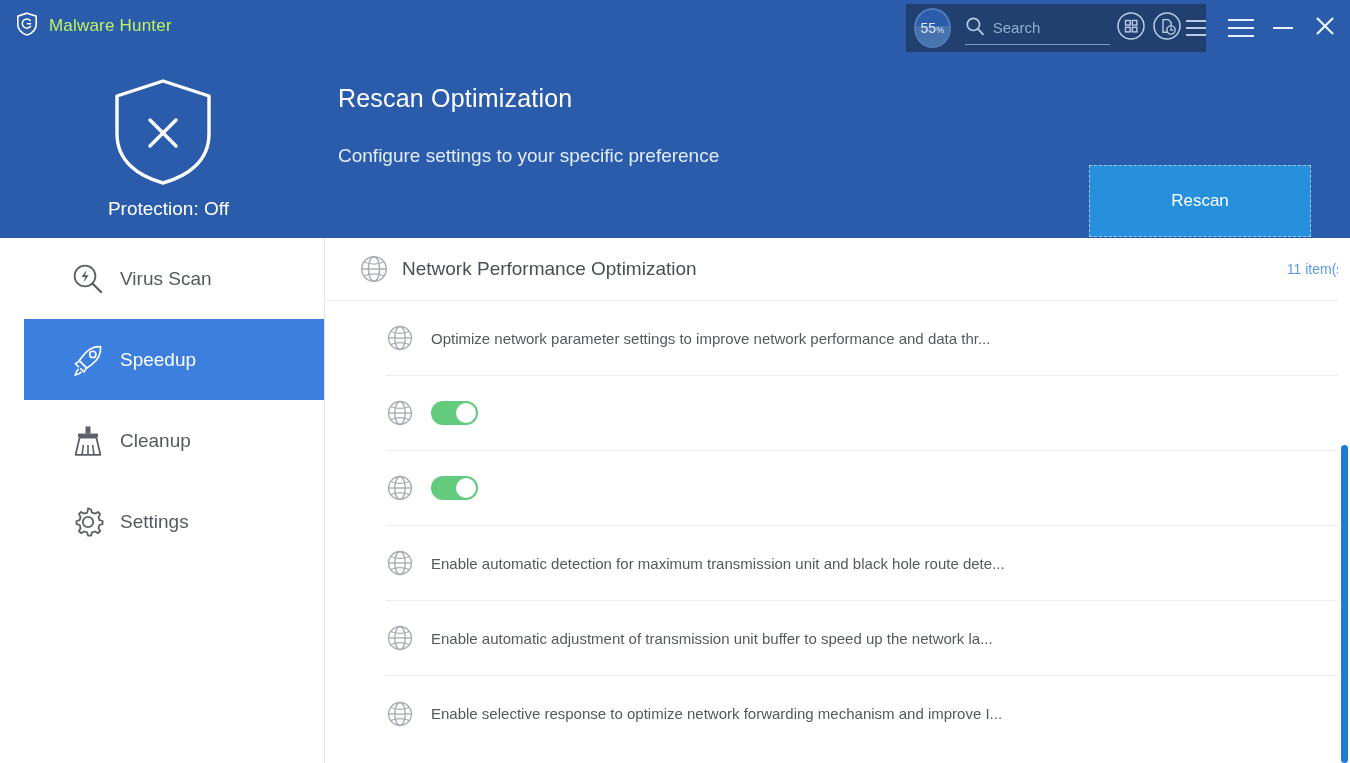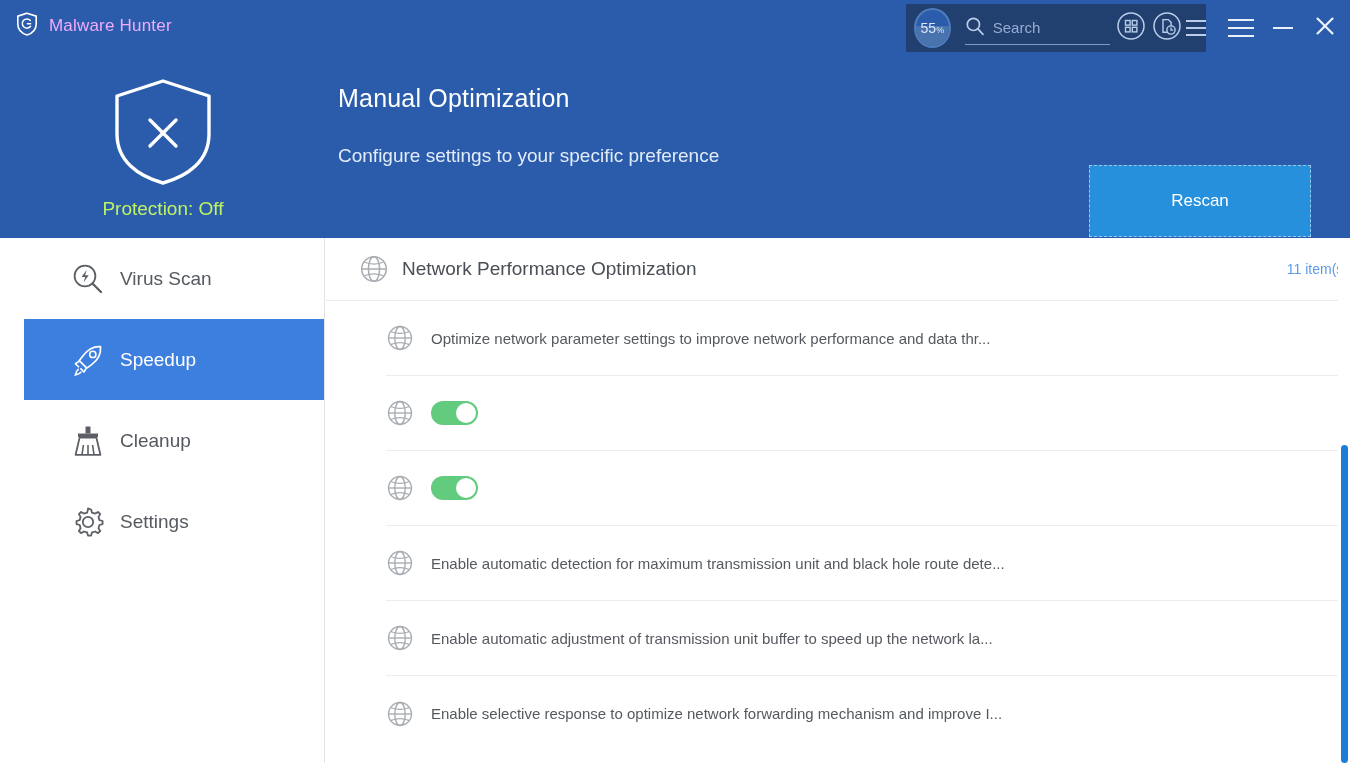--- a/index.html
+++ b/index.html
@@ -16,21 +16,21 @@
   
   .titlebar {
     position: absolute; top: 0; left: 0; width: 1350px; height: 56px;
     background: #2B5CAB;
   }
   .brand {
     position: absolute; left: 14px; top: 11px;
     display: flex; align-items: center; gap: 9px;
   }
   .brand-title {
-    color: #f0abfc; font-size: 17px; letter-spacing: .2px;
+    color: #bef264; font-size: 17px; letter-spacing: .2px;
   }
 
   .toolbox {
     position: absolute; left: 906px; top: 4px;
     width: 300px; height: 48px;
     background: #21406F;
     display: flex; align-items: center; gap: 0px;
   }
   .gauge {
     position: relative; width: 40px; height: 40px; margin-left: 8px;
@@ -95,21 +95,21 @@
   
   .hero {
     position: absolute; top: 56px; left: 0; width: 1350px; height: 182px;
     background: #2B5CAB;
   }
   .shieldbox {
     position: absolute; left: 97px; top: 20px;
     width: 132px; text-align: center;
   }
   .protection-label {
-    margin-top: 6px; color: #bef264; font-size: 19px; white-space: nowrap;
+    margin-top: 6px; color: #ffffff; font-size: 19px; white-space: nowrap; text-align: right;
   }
   .hero-title {
     position: absolute; left: 338px; top: 28px;
     color: #ffffff; font-size: 25px; letter-spacing: .2px;
   }
   .hero-sub {
     position: absolute; left: 338px; top: 89px;
     color: #e3ecf9; font-size: 19px;
   }
   .rescan {
@@ -270,21 +270,21 @@
       <span>
         <svg width="108" height="112" viewBox="0 0 108 112">
           <path d="M54 5 L100 20 V58 C100 85 79 100 54 107 C29 100 8 85 8 58 V20 Z" fill="none" stroke="#ffffff" stroke-width="3.4" stroke-linejoin="round"></path>
           <line x1="41" y1="44" x2="67" y2="70" stroke="#ffffff" stroke-width="3.4" stroke-linecap="round"></line>
           <line x1="67" y1="44" x2="41" y2="70" stroke="#ffffff" stroke-width="3.4" stroke-linecap="round"></line>
         </svg>
       </span>
       <div class="protection-label">Protection: Off</div>
     </div>
 
-    <div class="hero-title">Manual Optimization</div>
+    <div class="hero-title">Rescan Optimization</div>
     <div class="hero-sub">Configure settings to your specific preference</div>
 
     <div class="rescan">Rescan</div>
   </div>
 
   <div class="sidebar">
 
     <div class="nav-item">
       <span class="nav-ico">
         <svg width="34" height="34" viewBox="0 0 34 34">

